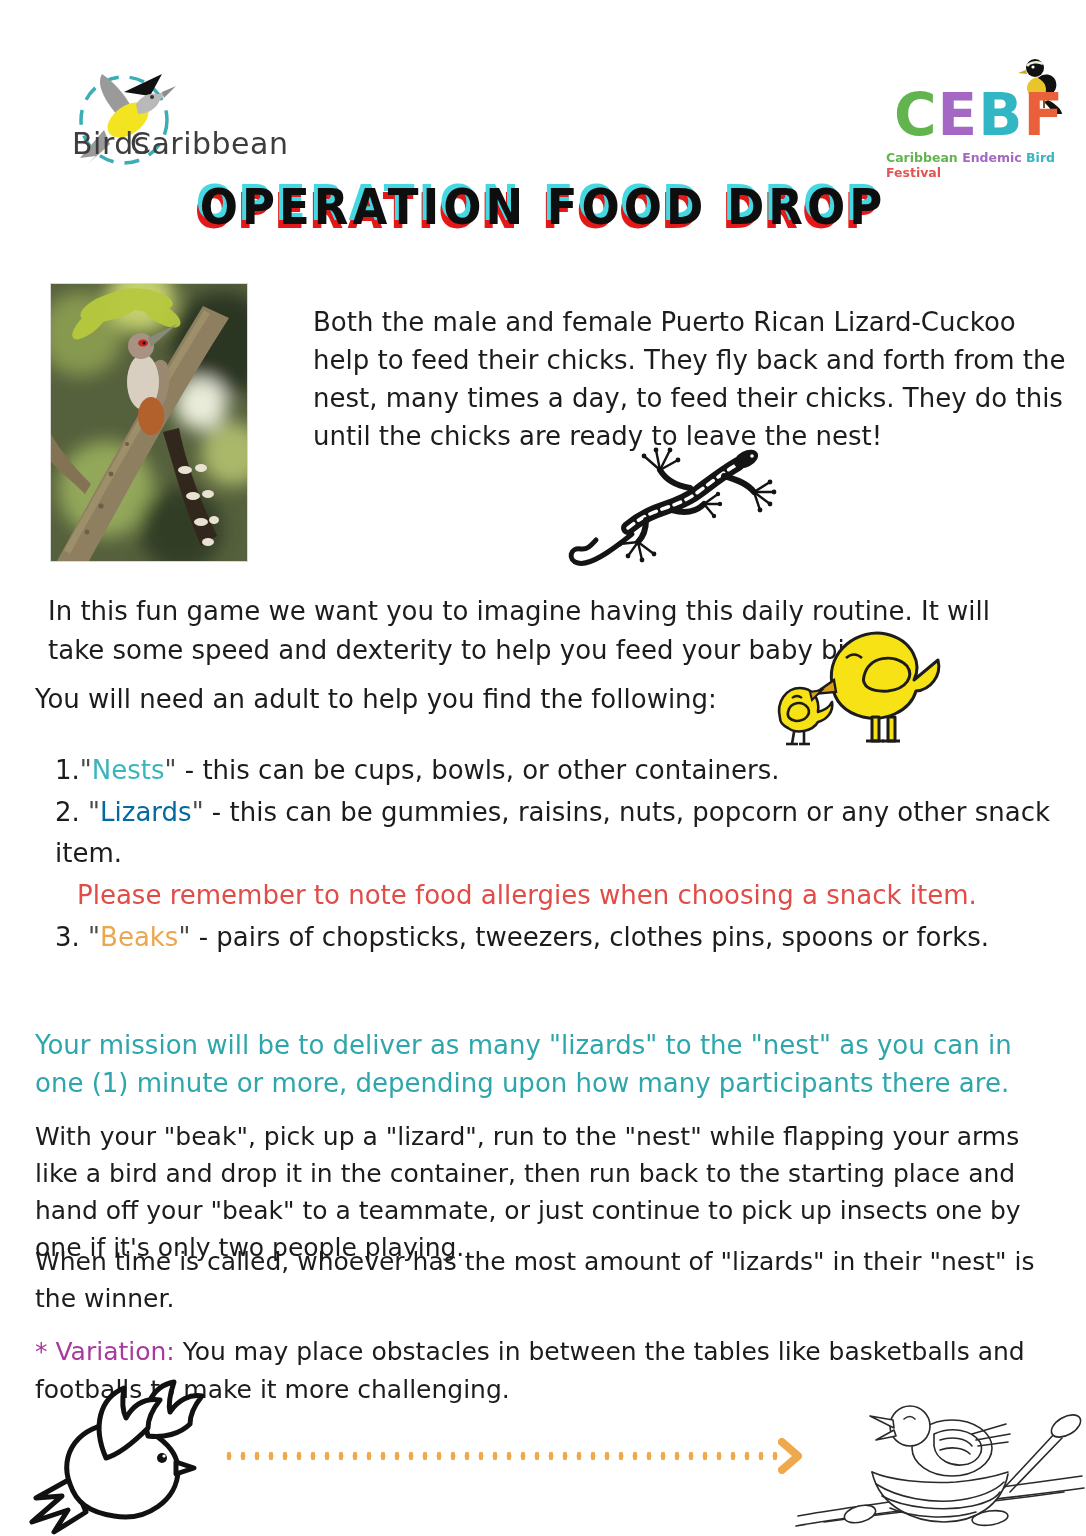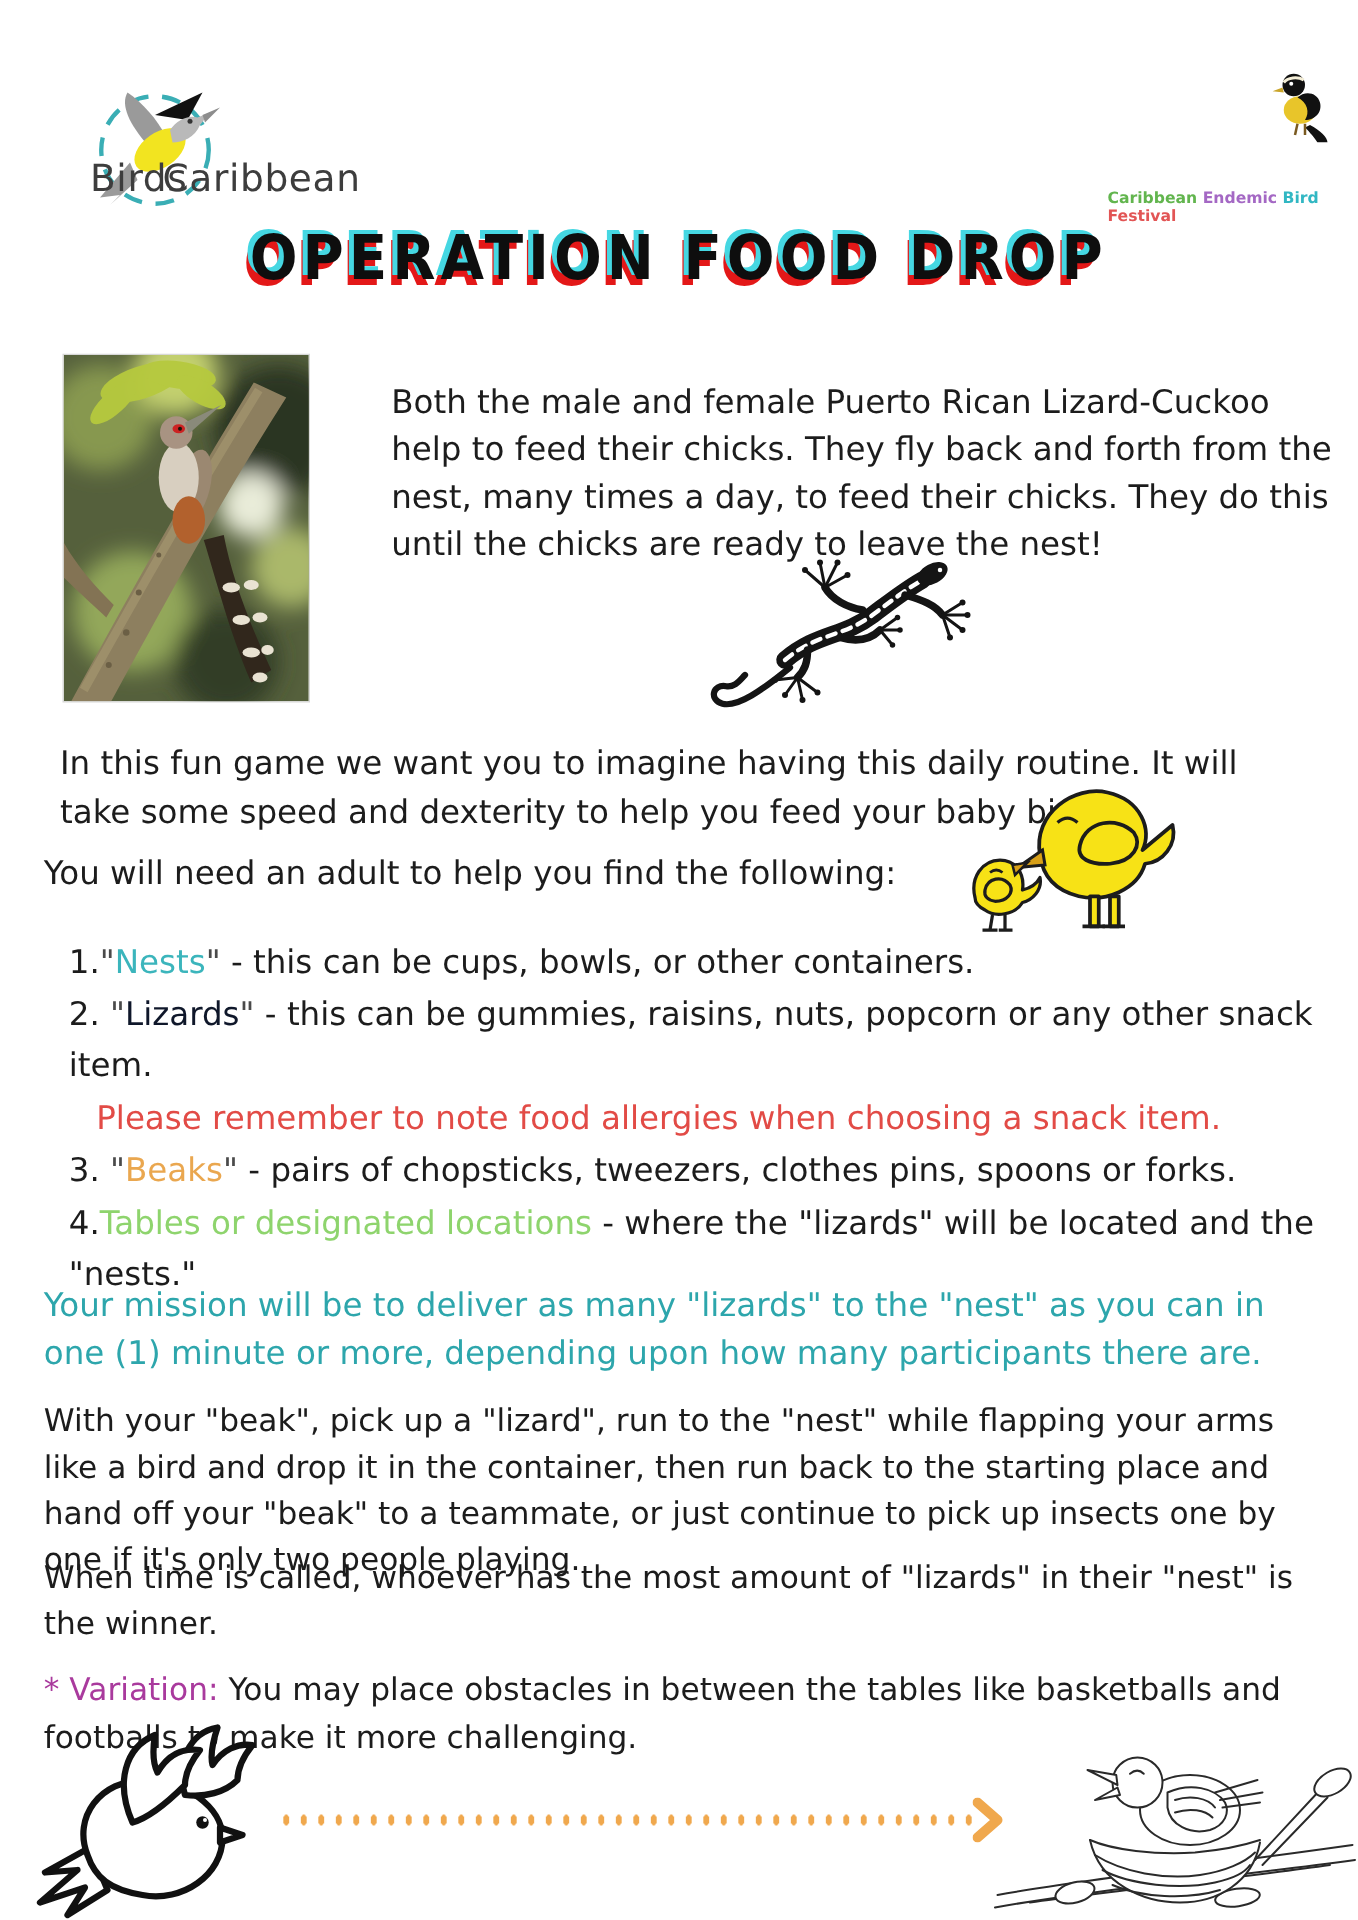--- a/index.html
+++ b/index.html
@@ -40,21 +40,21 @@
 
   .lizard-art{left:562px;top:436px;width:218px;height:138px;}
 
   .game-par{left:48px;top:592px;width:972px;font-size:26px;line-height:39px;}
   .need-line{left:35px;top:684px;width:700px;font-size:26px;}
   .feed-art{left:766px;top:620px;width:178px;height:128px;}
 
   
   .list-block{left:55px;top:750px;width:1005px;font-size:26px;}
   .t-line{white-space:pre-wrap;line-height:41px;margin-bottom:1px;}
-  .kw-nests{color:#3bb5bc;} .kw-lizards{color:#0f172a;} .kw-beaks{color:#eaa74f;} .kw-tables{color:#8ed46d;}
+  .kw-nests{color:#3bb5bc;} .kw-lizards{color:#0369a1;} .kw-beaks{color:#eaa74f;} .kw-tables{color:#8ed46d;}
   .q{color:#4a4a4a;}
   .note-line{color:#e24b46;padding-left:22px;}
   .cont-line{padding-left:25px;}
 
   
   .mission-par{left:35px;top:1026px;width:1012px;font-size:26px;line-height:38px;color:#2da6ac;}
   .howto-par{left:35px;top:1118px;width:1025px;font-size:25px;line-height:37px;}
   .winner-par{left:35px;top:1243px;width:1010px;font-size:25px;line-height:37px;}
   .variation-par{left:35px;top:1301px;width:1020px;font-size:25px;line-height:38px;margin-top:32px;}
   .variation-label{color:#a93a9d;}
@@ -92,20 +92,23 @@
     <path d="M 30,48 C 38,52 44,58 44,62 L 36,62 C 32,56 28,52 26,50 Z" fill="#111"></path>
     <ellipse cx="22" cy="36" rx="13" ry="11" fill="#e8c52a"></ellipse>
     <path d="M 20,26 C 26,20 36,22 38,30 C 40,38 34,44 26,44 C 30,38 28,30 20,26 Z" fill="#111"></path>
     <circle cx="17" cy="16" r="9" fill="#111"></circle>
     <path d="M 9,14 C 12,10 20,9 25,12" stroke="#f5efd8" stroke-width="2.5" fill="none"></path>
     <polygon points="8,18 0,21 9,22" fill="#caa52a"></polygon>
     <circle cx="15" cy="15" r="1.6" fill="#fff"></circle>
     <line x1="20" y1="47" x2="18" y2="56" stroke="#7a5a20" stroke-width="2"></line>
     <line x1="26" y1="47" x2="26" y2="56" stroke="#7a5a20" stroke-width="2"></line>
   </svg>
+  <div class="cebf-letters">
+    <span class="cebf-c">C</span><span class="cebf-e">E</span><span class="cebf-b">B</span><span class="cebf-f">F</span>
+  </div>
   <div class="cebf-sub prewrap"><span class="w1">Caribbean</span> <span class="w2">Endemic</span> <span class="w3">Bird</span> <span class="w4">Festival</span></div>
 </div>
 
 <div class="abs main-title">OPERATION FOOD DROP</div>
 
 <div class="abs photo-frame">
   <svg width="196" height="277" viewBox="0 0 196 277">
     <defs>
         <filter id="pb" x="-40%" y="-40%" width="180%" height="180%">
           <feGaussianBlur stdDeviation="9"></feGaussianBlur>
@@ -245,21 +248,20 @@
     <path d="M 26,78 Q 31,74 36,78" stroke="#1c1c1c" stroke-width="2.2" fill="none"></path>
     <polygon points="44,72 56,70 46,80" fill="#d8a018" stroke="#1c1c1c" stroke-width="2"></polygon>
   </svg>
 </div>
 
 <div class="abs list-block">
   <div class="t-line"><span>1.</span><span class="q">"</span><span class="kw-nests">Nests</span><span class="q">"</span><span> - this can be cups, bowls, or other containers.</span></div>
   <div class="t-line"><span>2. </span><span class="q">"</span><span class="kw-lizards">Lizards</span><span class="q">"</span><span> - this can be gummies, raisins, nuts, popcorn or any other snack item.</span></div>
   <div class="t-line note-line">Please remember to note food allergies when choosing a snack item.</div>
   <div class="t-line"><span>3. </span><span class="q">"</span><span class="kw-beaks">Beaks</span><span class="q">"</span><span> - pairs of chopsticks, tweezers, clothes pins, spoons or forks.</span></div>
-  <div class="t-line"><span>4.</span><span class="kw-tables">Tables or designated locations</span><span> - where the "lizards" will be located and the "nests."</span></div>
 </div>
 
 <div class="abs mission-par">Your mission will be to deliver as many "lizards" to the "nest" as you can in one (1) minute or more, depending upon how many participants there are.</div>
 <div class="abs howto-par">With your "beak", pick up a "lizard", run to the "nest" while flapping your arms like a bird and drop it in the container, then run back to the starting place and hand off your "beak" to a teammate, or just continue to pick up insects one by one if it's only two people playing.</div>
 <div class="abs winner-par">When time is called, whoever has the most amount of "lizards" in their "nest" is the winner.</div>
 <div class="abs variation-par prewrap"><span class="variation-label">* Variation:</span><span> You may place obstacles in between the tables like basketballs and footballs to make it more challenging.</span></div>
 
 <div class="abs dove-art">
   <svg width="178" height="170" viewBox="0 0 178 170">
     <g stroke="#111" stroke-width="5" fill="#ffffff" stroke-linejoin="round">

